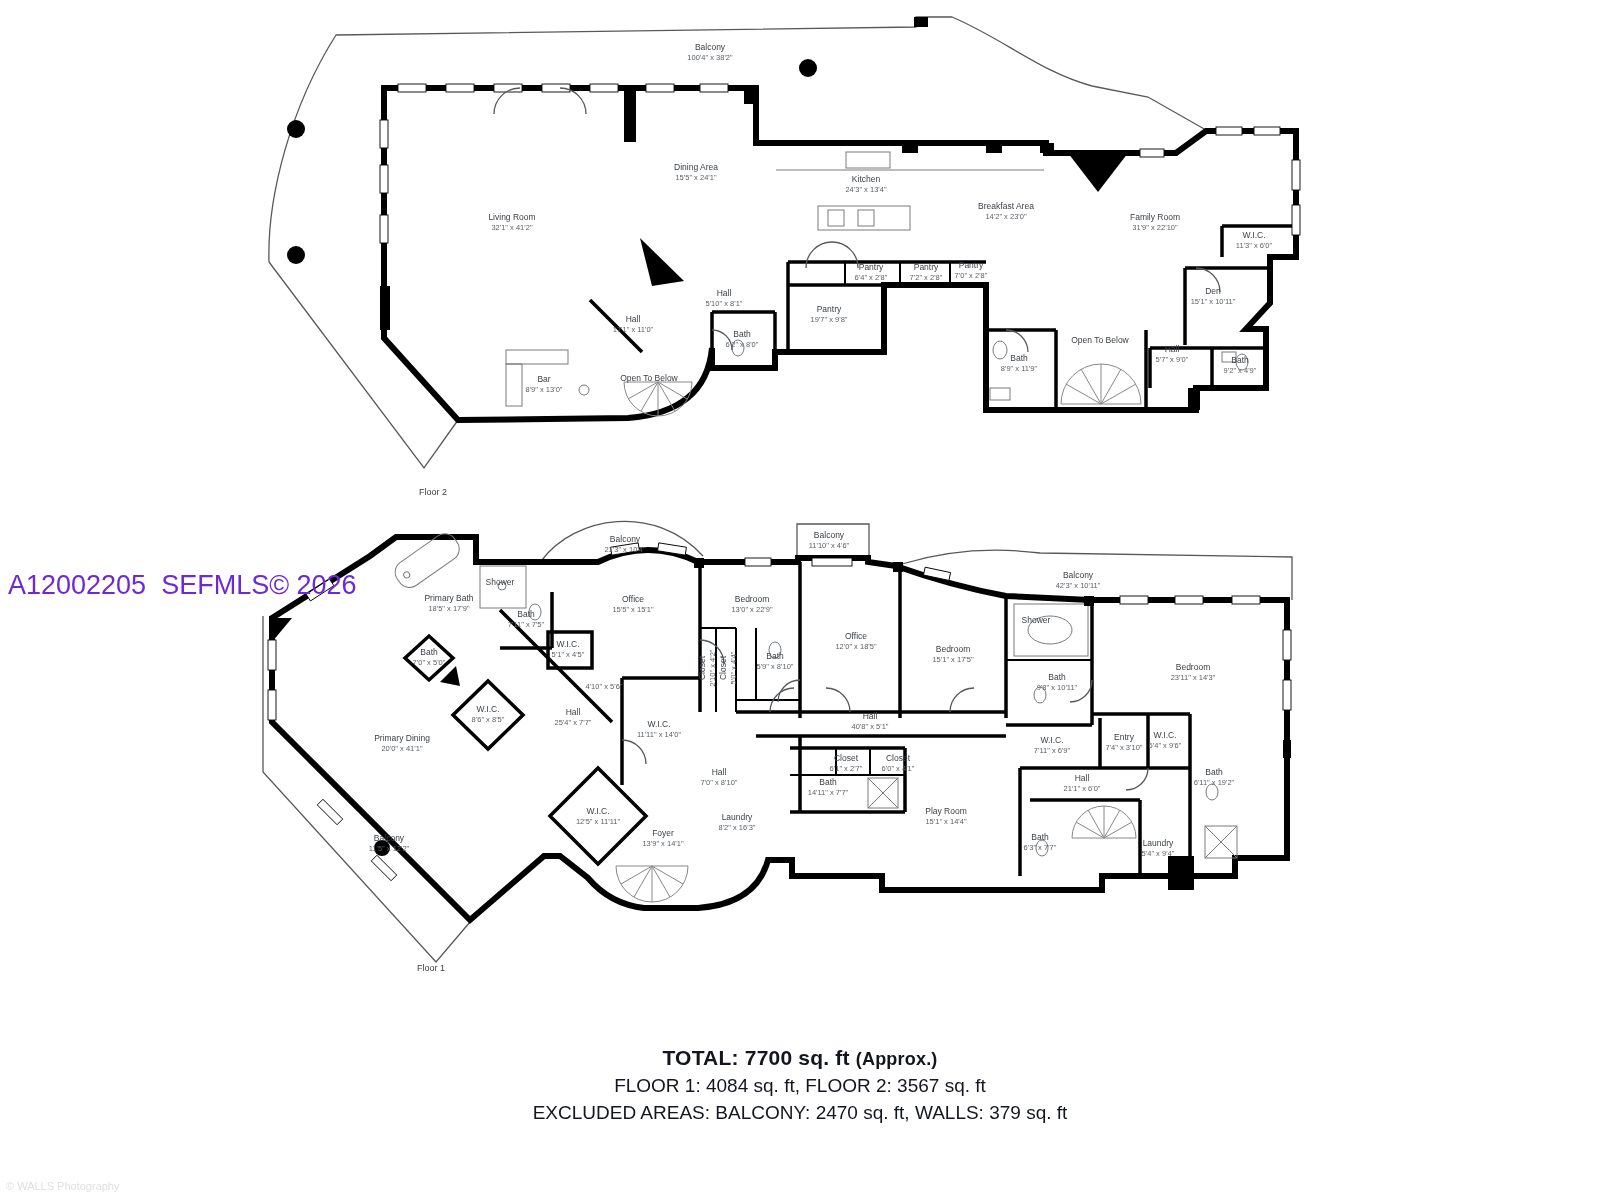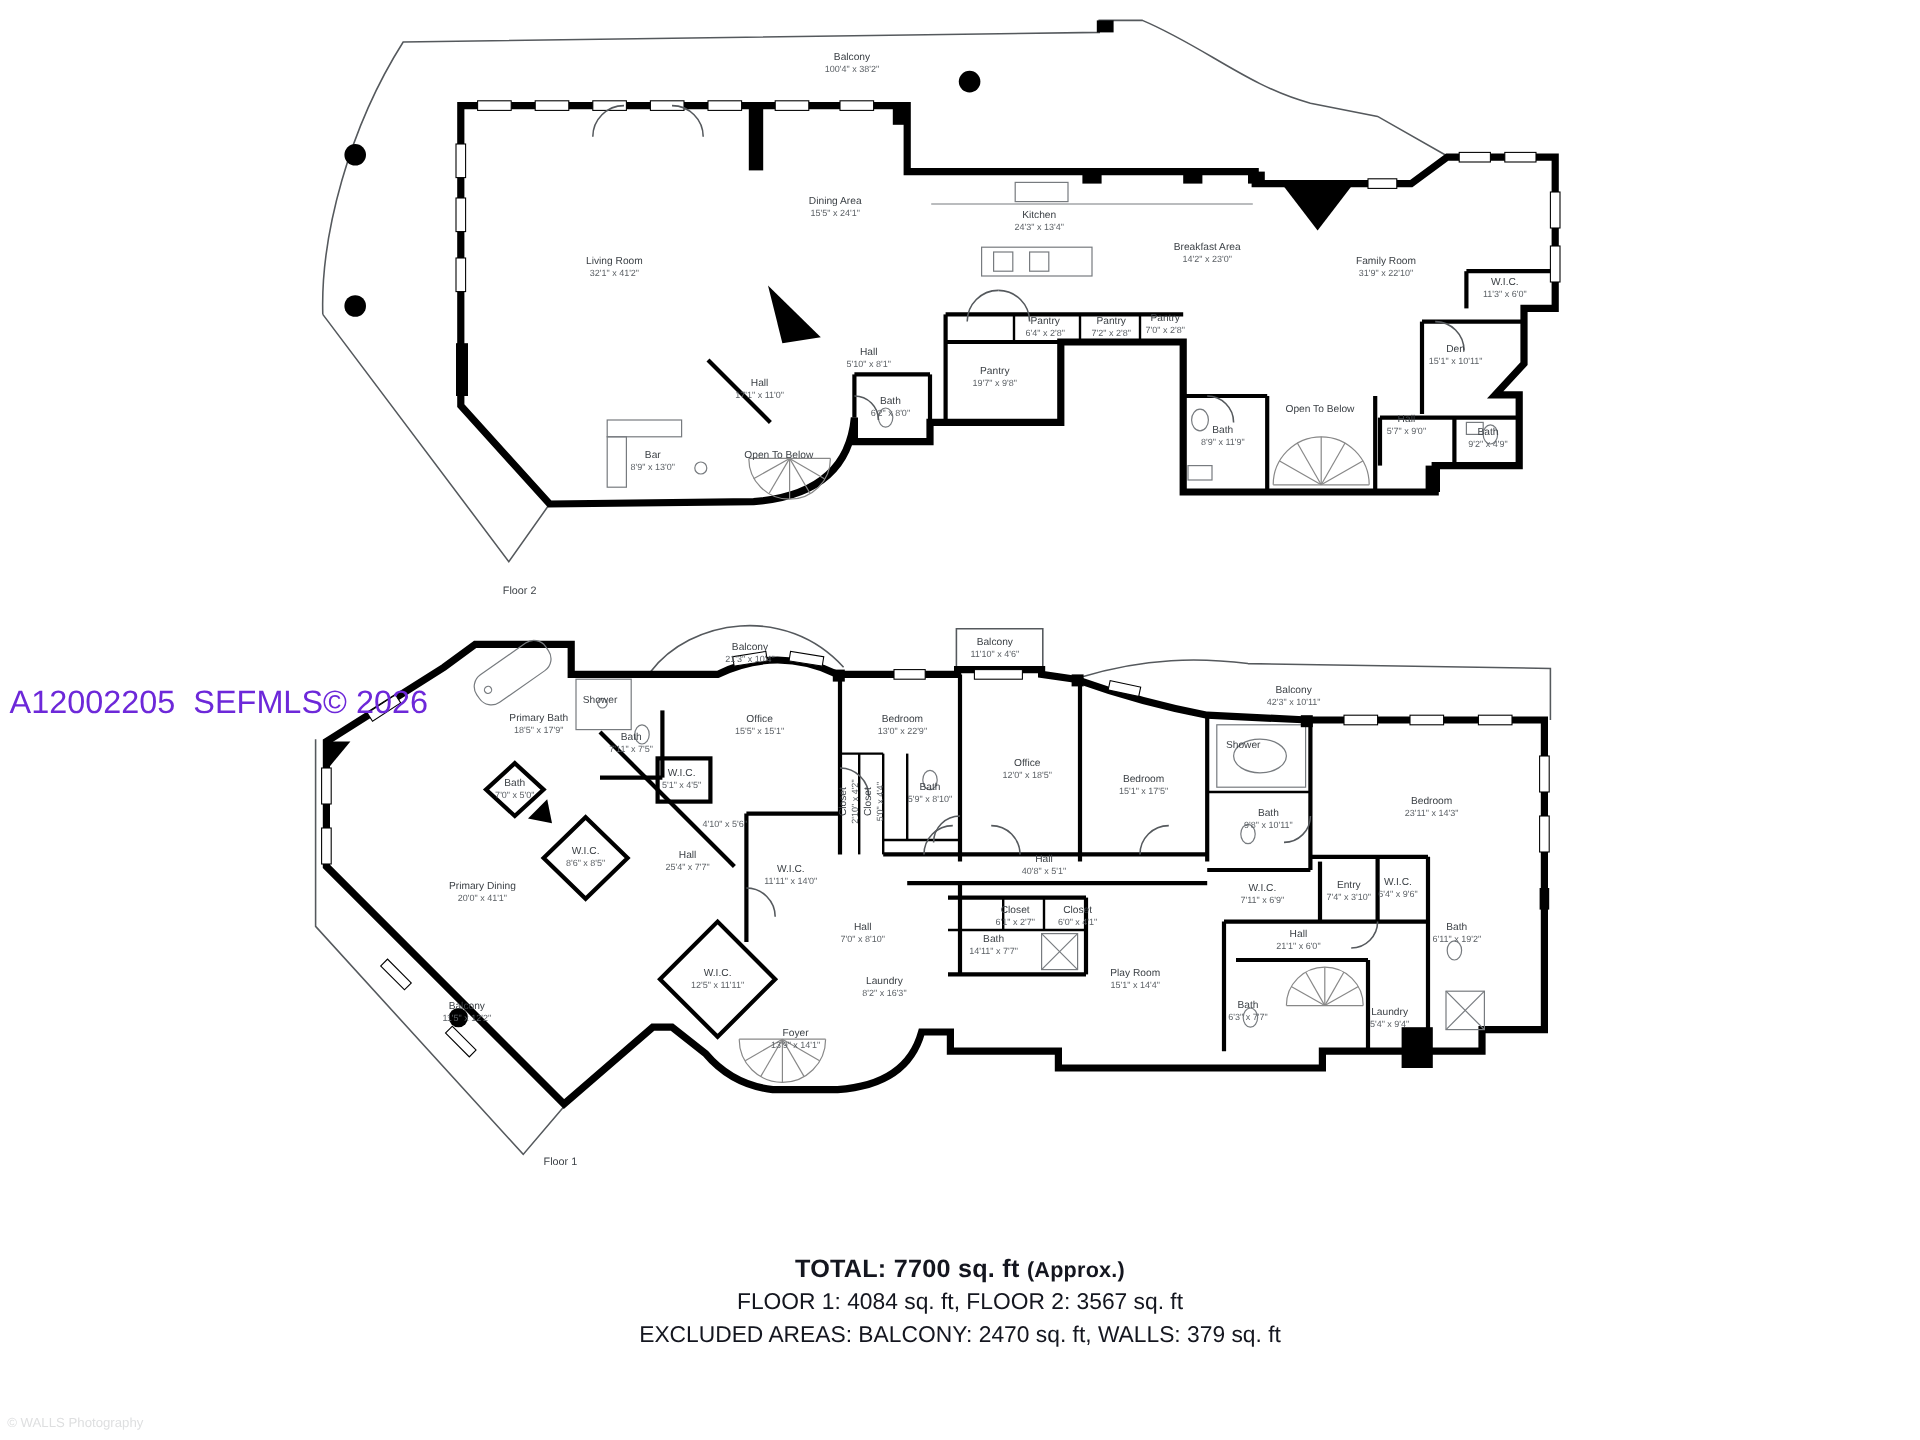--- a/index.html
+++ b/index.html
@@ -491,37 +491,37 @@
       <div class="rd">21'1" x 6'0"</div>
     </div>
     <div class="room-label" style="left: 389px; top: 843px;">
       <div class="rn">Balcony</div>
       <div class="rd">11'5" x 12'2"</div>
     </div>
     <div class="room-label" style="left: 598px; top: 816px;">
       <div class="rn">W.I.C.</div>
       <div class="rd">12'5" x 11'11"</div>
     </div>
-    <div class="room-label" style="left: 663px; top: 838px; margin-top: 28px;">
+    <div class="room-label" style="left: 663px; top: 838px;">
       <div class="rn">Foyer</div>
       <div class="rd">13'9" x 14'1"</div>
     </div>
     <div class="room-label" style="left: 737px; top: 822px;">
       <div class="rn">Laundry</div>
       <div class="rd">8'2" x 16'3"</div>
     </div>
     <div class="room-label" style="left: 1040px; top: 842px;">
       <div class="rn">Bath</div>
       <div class="rd">6'3" x 7'7"</div>
     </div>
     <div class="room-label" style="left: 1158px; top: 848px;">
       <div class="rn">Laundry</div>
       <div class="rd">5'4" x 9'4"</div>
     </div>
-    <div class="floor-label" style="left: 431px; top: 968px; margin-left: 36px;">Floor 1</div>
+    <div class="floor-label" style="left: 431px; top: 968px;">Floor 1</div>
   </div>
 
 <div class="watermark">A12002205  SEFMLS© 2026</div>
 
 <div class="summary">
   <div class="l1">
     <span>TOTAL:</span>
     <span>7700 sq. ft</span>
     <span class="approx">(Approx.)</span>
   </div>

